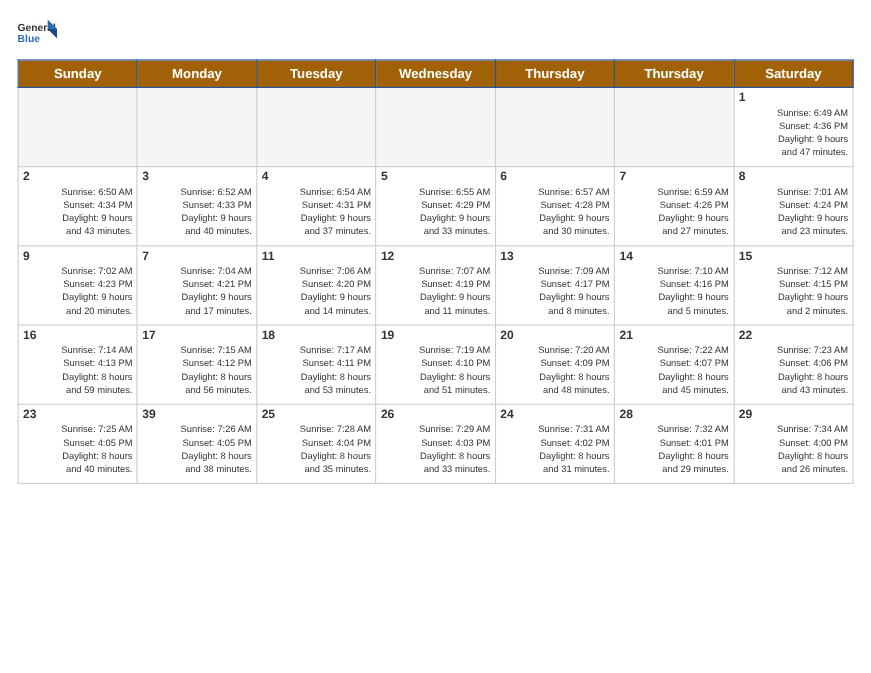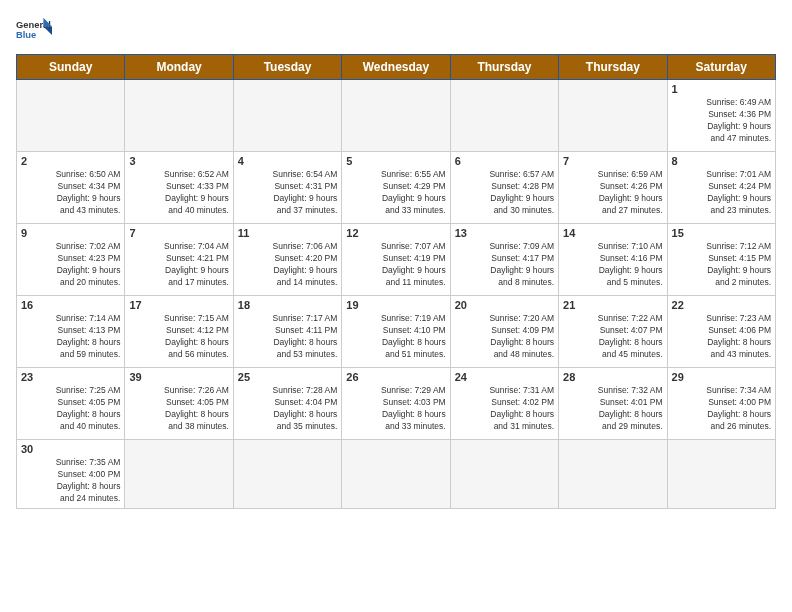--- a/index.html
+++ b/index.html
@@ -244,27 +244,15 @@
           </td>
           <td>
             <span class="day-number">28</span>
             <div class="day-info">Sunrise: 7:32 AM<br>Sunset: 4:01 PM<br>Daylight: 8 hours<br>and 29 minutes.</div>
           </td>
           <td>
             <span class="day-number">29</span>
             <div class="day-info">Sunrise: 7:34 AM<br>Sunset: 4:00 PM<br>Daylight: 8 hours<br>and 26 minutes.</div>
           </td>
         </tr>
-        <tr class="last-row">
-          <td>
-            <span class="day-number">30</span>
-            <div class="day-info">Sunrise: 7:35 AM<br>Sunset: 4:00 PM<br>Daylight: 8 hours<br>and 24 minutes.</div>
-          </td>
-          <td class="empty"></td>
-          <td class="empty"></td>
-          <td class="empty"></td>
-          <td class="empty"></td>
-          <td class="empty"></td>
-          <td class="empty"></td>
-        </tr>
       </tbody>
   </table>
 </div>
 
 </body></html>

